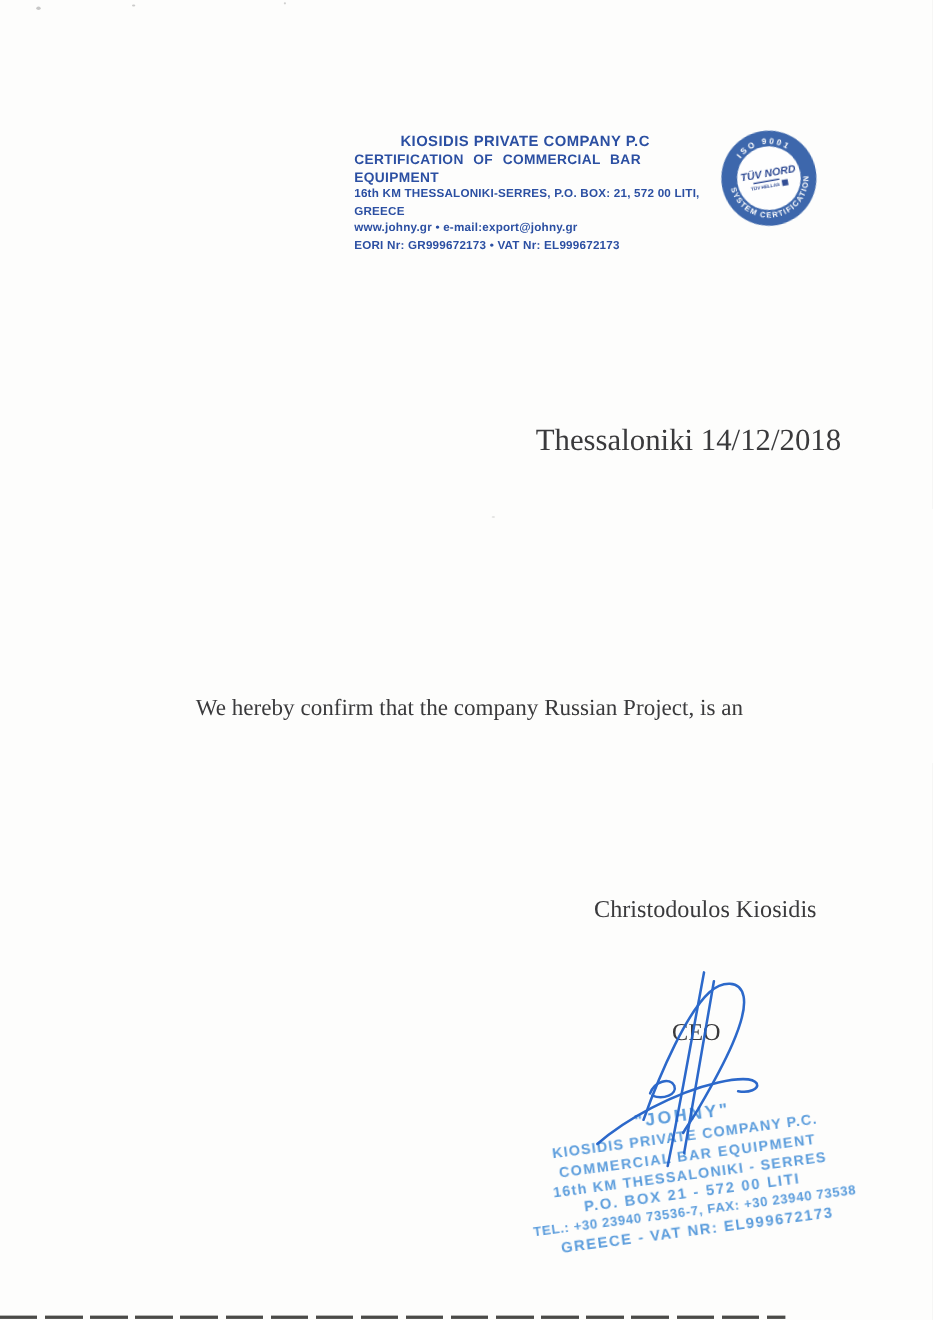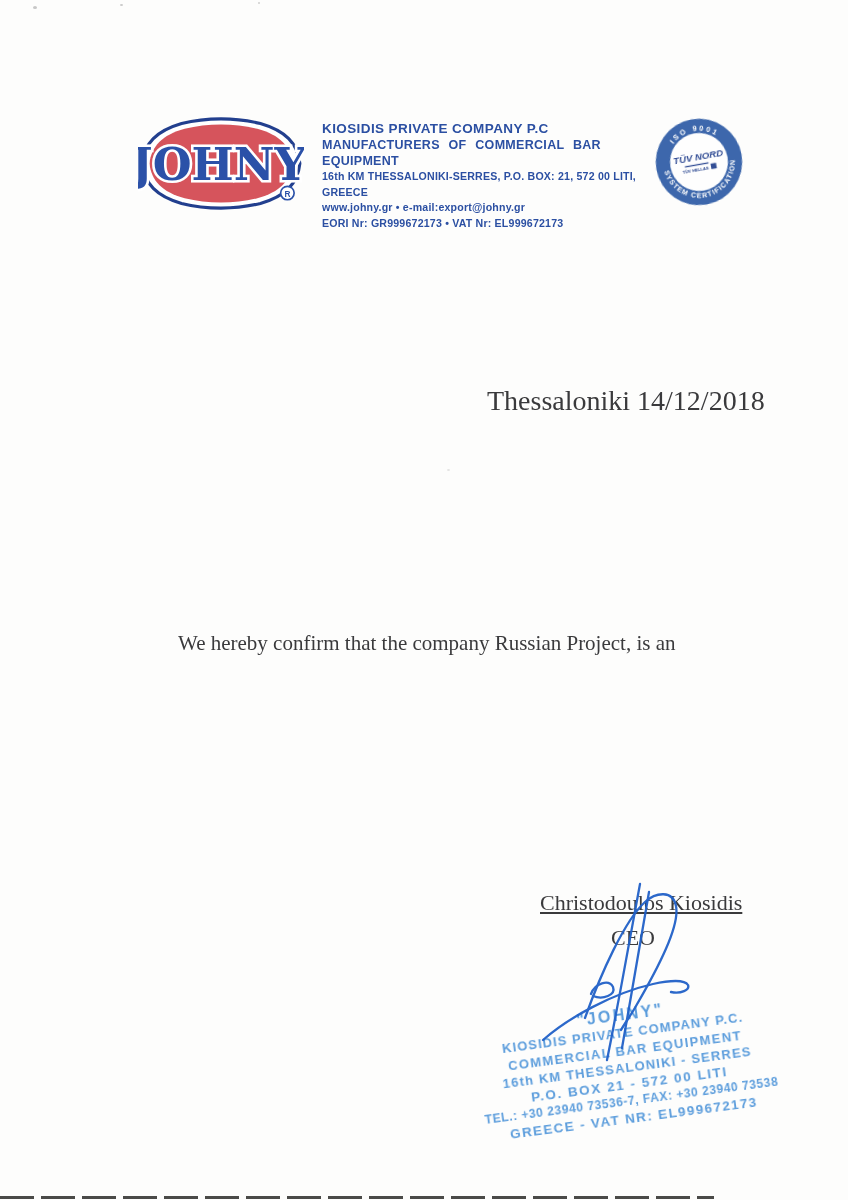--- a/index.html
+++ b/index.html
@@ -12,31 +12,31 @@
     font-family:"Liberation Serif", serif;
     color:#3a3a3c;
   }
   
   .logo-wrap{position:absolute;left:138px;top:114px;width:166px;height:100px;}
   .header-block{
     position:absolute;left:322px;top:121px;width:340px;
     font-family:"Liberation Sans", sans-serif;
     color:#2b4fa2;font-weight:bold;
   }
-  .hl1{font-size:13.5px;letter-spacing:.4px;line-height:16px;}
+  .hl1{font-size:13.5px;letter-spacing:.4px;line-height:16px;margin-left:42px;}
   .hl2{font-size:12.5px;letter-spacing:.3px;word-spacing:5px;line-height:16px;}
   .hl3,.hl4,.hl5,.hl6{font-size:10.6px;letter-spacing:.2px;line-height:15.5px;}
   .seal-wrap{position:absolute;left:653px;top:116px;width:92px;height:92px;transform:rotate(-10deg);filter:blur(.3px);opacity:.93;}
   
   .dateline{position:absolute;left:487px;top:385px;font-size:28px;white-space:nowrap;}
   .salutation{position:absolute;left:325px;top:522px;font-size:23px;white-space:nowrap;}
   .body-par{position:absolute;left:131px;top:627px;font-size:21px;line-height:33px;}
   .body-line1{padding-left:47px;white-space:nowrap;}
   .body-line2{white-space:nowrap;}
-  .signer-name{position:absolute;left:540px;top:890px;font-size:22px;white-space:nowrap;text-decoration:underline;}
+  .signer-name{position:absolute;left:540px;top:814px;font-size:22px;white-space:nowrap;}
   .signer-title{position:absolute;left:611px;top:925px;font-size:22px;white-space:nowrap;}
   
   .signature-wrap{position:absolute;left:523px;top:868px;width:190px;height:200px;z-index:4;}
   
   .stamp{
     position:absolute;left:462px;top:1005px;width:330px;
     transform:rotate(-7.5deg);
     font-family:"Liberation Sans", sans-serif;
     font-weight:bold;color:#4b93d9;text-align:center;
     filter:blur(.3px);opacity:.9;z-index:3;
@@ -64,33 +64,24 @@
 </head>
 <body>
 
 <div class="page">
 
   <div class="speck s1"></div>
   <div class="speck s2"></div>
   <div class="speck s3"></div>
   <div class="speck s4"></div>
 
-  <div class="logo-wrap">
-    <svg width="166" height="100" viewBox="0 0 160 96">
-      <path d="M 4 47.5 C 6 28 18 16 42 9 C 66 3 94 3 118 9 C 142 16 154 28 156 47.5 C 154 67 142 79 118 86 C 94 92 66 92 42 86 C 18 79 6 67 4 47.5 Z" fill="#ffffff" stroke="#223f8e" stroke-width="3"></path>
-      <path d="M 11 47.5 C 13 31 23 20 45 14 C 67 8.5 93 8.5 115 14 C 137 20 147 31 149 47.5 C 147 64 137 75 115 81 C 93 86.5 67 86.5 45 81 C 23 75 13 64 11 47.5 Z" fill="#d6545c"></path>
-      <text x="78" y="63" text-anchor="middle" font-family="DejaVu Serif, serif" font-weight="bold" font-size="43" fill="#2b51a8" stroke="#ffffff" stroke-width="5" paint-order="stroke" letter-spacing="0">JOHNY</text>
-      <circle cx="144" cy="76" r="6.5" fill="#ffffff" stroke="#2b51a8" stroke-width="1.6"></circle>
-      <text x="144" y="79.5" text-anchor="middle" font-family="Liberation Sans, sans-serif" font-size="8" font-weight="bold" fill="#2b51a8">R</text>
-    </svg>
-  </div>
 
   <div class="header-block">
     <div class="hl1">KIOSIDIS PRIVATE COMPANY P.C</div>
-    <div class="hl2">MANUFACTURERS OF COMMERCIAL BAR EQUIPMENT</div>
+    <div class="hl2">CERTIFICATION OF COMMERCIAL BAR EQUIPMENT</div>
     <div class="hl3">16th KM THESSALONIKI-SERRES, P.O. BOX: 21, 572 00 LITI, GREECE</div>
     <div class="hl5">www.johny.gr • e-mail:export@johny.gr</div>
     <div class="hl6">EORI Nr: GR999672173 • VAT Nr: EL999672173</div>
   </div>
 
   <div class="seal-wrap">
     <svg width="92" height="92" viewBox="0 0 100 100">
       <defs>
         <path id="arcTop" d="M 16 50 A 34 34 0 0 1 84 50"></path>
         <path id="arcBot" d="M 11 50 A 39 39 0 0 0 89 50"></path>

